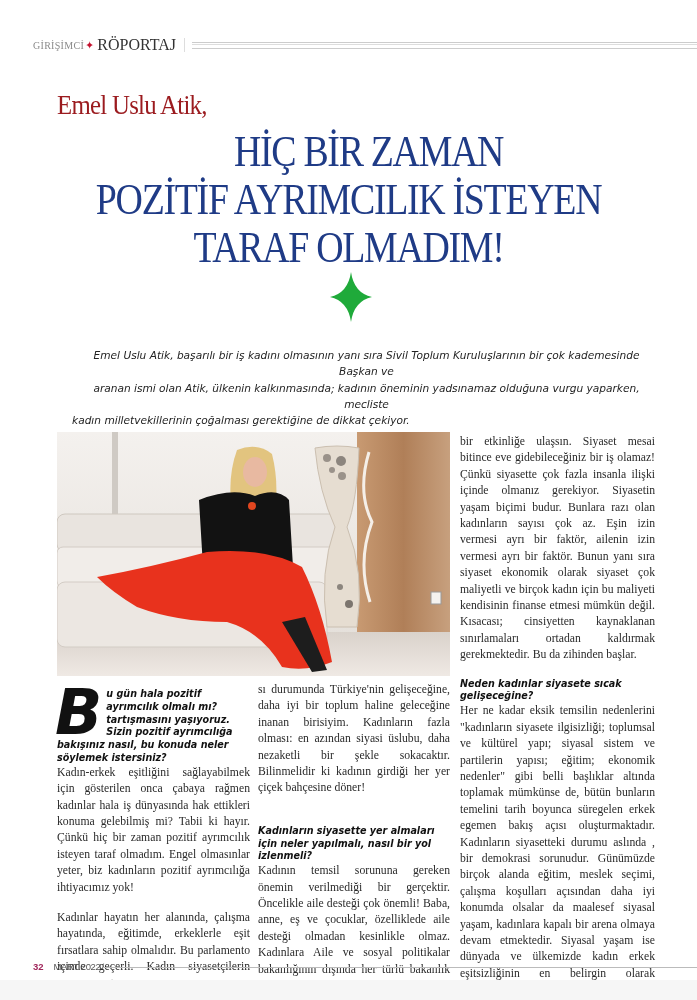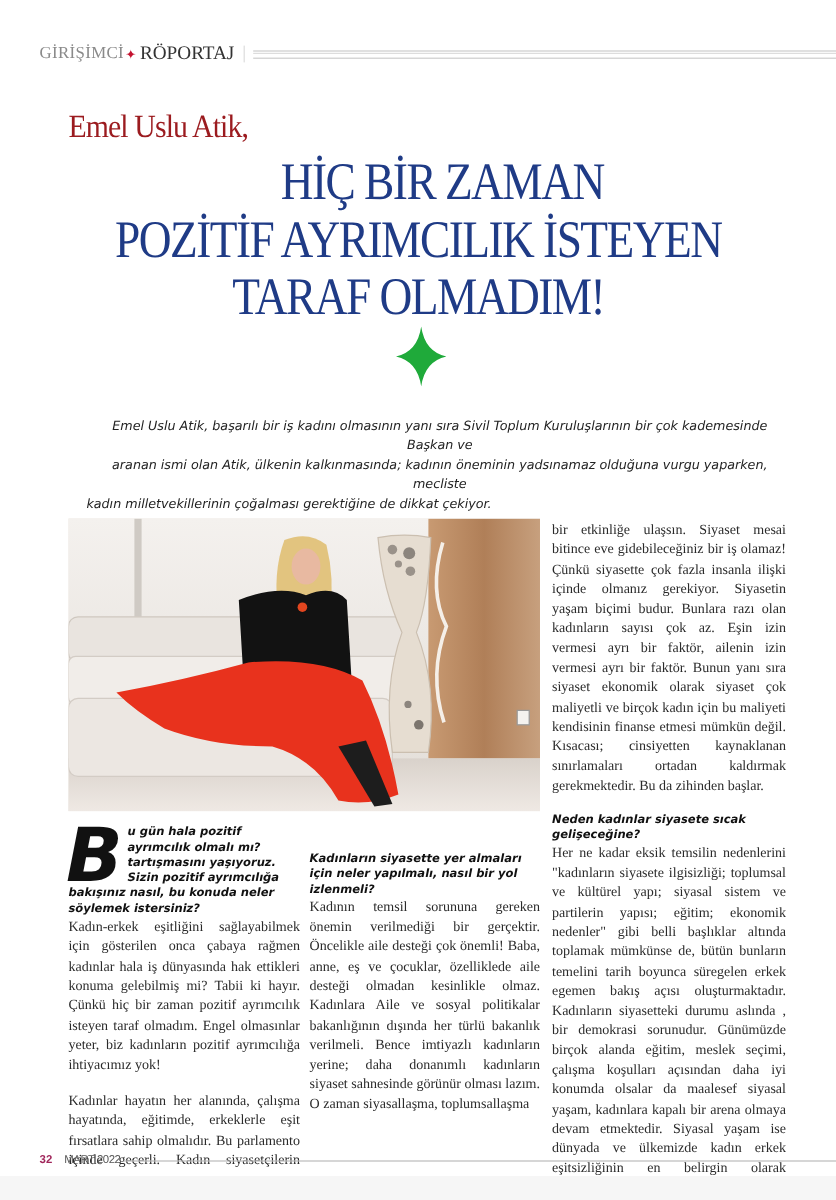--- a/index.html
+++ b/index.html
@@ -1,19 +1,19 @@
 <!DOCTYPE html>
 <html><head>
 <meta charset="utf-8">
 <style>
   html, body { margin: 0; padding: 0; background: #ffffff; }
   body { width: 697px; height: 1000px; position: relative; overflow: hidden; font-family: "Liberation Serif", serif; color: #222; }
 
   .header { position: absolute; left: 33px; top: 36px; right: 0; height: 18px; display: flex; align-items: center; }
-  .brand { font-family: "Liberation Serif", serif; font-size: 14px; color: #8a8a8a; letter-spacing: 0.3px; }
+  .brand { font-family: "Liberation Serif", serif; font-size: 10px; color: #8a8a8a; letter-spacing: 0.3px; }
   .brand-star { color: #c4122f; font-size: 11px; margin: 0 3px 0 1px; }
   .section { font-family: "Liberation Serif", serif; font-size: 16px; color: #333; }
   .hdr-sep { width: 1px; height: 14px; background: #ddd; margin: 0 7px 0 8px; }
   .hdr-lines { flex: 1; height: 5px; border-top: 1px solid #ccc; border-bottom: 1px solid #ccc; position: relative; }
   .hdr-lines::after { content: ""; position: absolute; left: 0; right: 0; top: 1px; border-top: 1px solid #ddd; }
 
   .name-line { position: absolute; left: 57px; top: 90px; font-family: "Liberation Serif", serif; font-size: 27px; color: #9b1b1f; letter-spacing: -0.8px; transform: scaleX(0.92); transform-origin: left; }
   .headline { position: absolute; left: 0; right: 0; text-align: center; font-family: "Liberation Serif", serif; color: #1f3b86; font-size: 44px; letter-spacing: -1.5px; line-height: 1; transform: scaleX(0.86); }
   .hl1 { top: 130px; left: 40px; }
   .hl2 { top: 178px; left: 0; }
@@ -115,20 +115,21 @@
 
 <div class="col col-left">
   <span class="dropcap">B</span>
   <p class="q">u gün hala pozitif ayrımcılık olmalı mı? tartışmasını yaşıyoruz. Sizin pozitif ayrımcılığa bakışınız   nasıl, bu konuda  neler söylemek istersiniz?</p>
   <p style="clear:both;">Kadın-erkek eşitliğini sağlayabilmek için gösterilen onca çabaya rağmen kadınlar hala iş dünyasında hak ettikleri konuma gelebilmiş mi? Tabii ki hayır.  Çünkü hiç bir zaman pozitif ayrımcılık isteyen taraf olmadım. Engel olmasınlar yeter, biz kadınların pozitif ayrımcılığa ihtiyacımız yok!</p>
   <div class="gap"></div>
   <p>Kadınlar hayatın her alanında, çalışma hayatında, eğitimde, erkeklerle eşit fırsatlara sahip olmalıdır. Bu parlamento içinde geçerli. Kadın siyasetçilerin sayısının artma-</p>
 </div>
 
 <div class="col col-mid">
+  <p>sı durumunda Türkiye'nin gelişeceğine, daha iyi bir toplum haline geleceğine inanan birisiyim. Kadınların fazla olması: en azından siyasi üslubu, daha nezaketli bir şekle sokacaktır. Bilinmelidir ki   kadının girdiği her yer çiçek  bahçesine döner!</p>
   <div class="gap" style="height:28px;"></div>
   <p class="q">Kadınların siyasette yer almaları için neler yapılmalı, nasıl bir yol izlenmeli?</p>
   <p>Kadının temsil sorununa gereken önemin verilmediği bir gerçektir. Öncelikle aile desteği çok önemli! Baba, anne, eş ve çocuklar, özelliklede aile desteği olmadan kesinlikle olmaz. Kadınlara Aile ve sosyal politikalar bakanlığının dışında her türlü bakanlık verilmeli. Bence imtiyazlı kadınların yerine; daha donanımlı kadınların siyaset sahnesinde görünür olması lazım. O zaman siyasallaşma, toplumsallaşma</p>
 </div>
 
 <div class="col col-right">
   <p>bir etkinliğe ulaşsın. Siyaset mesai bitince eve gidebileceğiniz bir iş olamaz! Çünkü siyasette çok fazla insanla ilişki içinde olmanız gerekiyor.   Siyasetin yaşam biçimi budur. Bunlara razı olan kadınların sayısı çok az.  Eşin izin vermesi ayrı bir faktör, ailenin izin vermesi ayrı bir faktör. Bunun yanı sıra siyaset ekonomik olarak siyaset çok maliyetli ve birçok kadın için bu maliyeti kendisinin finanse etmesi mümkün değil. Kısacası; cinsiyetten kaynaklanan sınırlamaları ortadan kaldırmak gerekmektedir. Bu da zihinden başlar.</p>
   <div class="gap"></div>
   <p class="q">Neden kadınlar siyasete sıcak gelişeceğine?</p>
   <p>Her ne kadar eksik temsilin nedenlerini "kadınların siyasete ilgisizliği; toplumsal ve kültürel yapı; siyasal sistem ve partilerin yapısı; eğitim; ekonomik nedenler" gibi belli başlıklar altında toplamak mümkünse de, bütün bunların temelini tarih boyunca süregelen erkek egemen bakış açısı oluşturmaktadır. Kadınların siyasetteki durumu aslında , bir demokrasi sorunudur. Günümüzde birçok alanda eğitim, meslek seçimi, çalışma koşulları açısından daha iyi konumda olsalar da maalesef   siyasal yaşam, kadınlara kapalı bir arena olmaya devam etmektedir. Siyasal yaşam ise dünyada ve ülkemizde kadın erkek eşitsizliğinin en belirgin olarak görüldüğü alandır. Erkeği ;"güçlü, akıllı, yöneten   kadını; güçsüz, duygusal, korunması gereken, yönetilen"  olarak gören erkek egemen zihniyet, kadınların siyasete katılımının önünde aşılması zor bir engel olarak göstermektedir</p>

